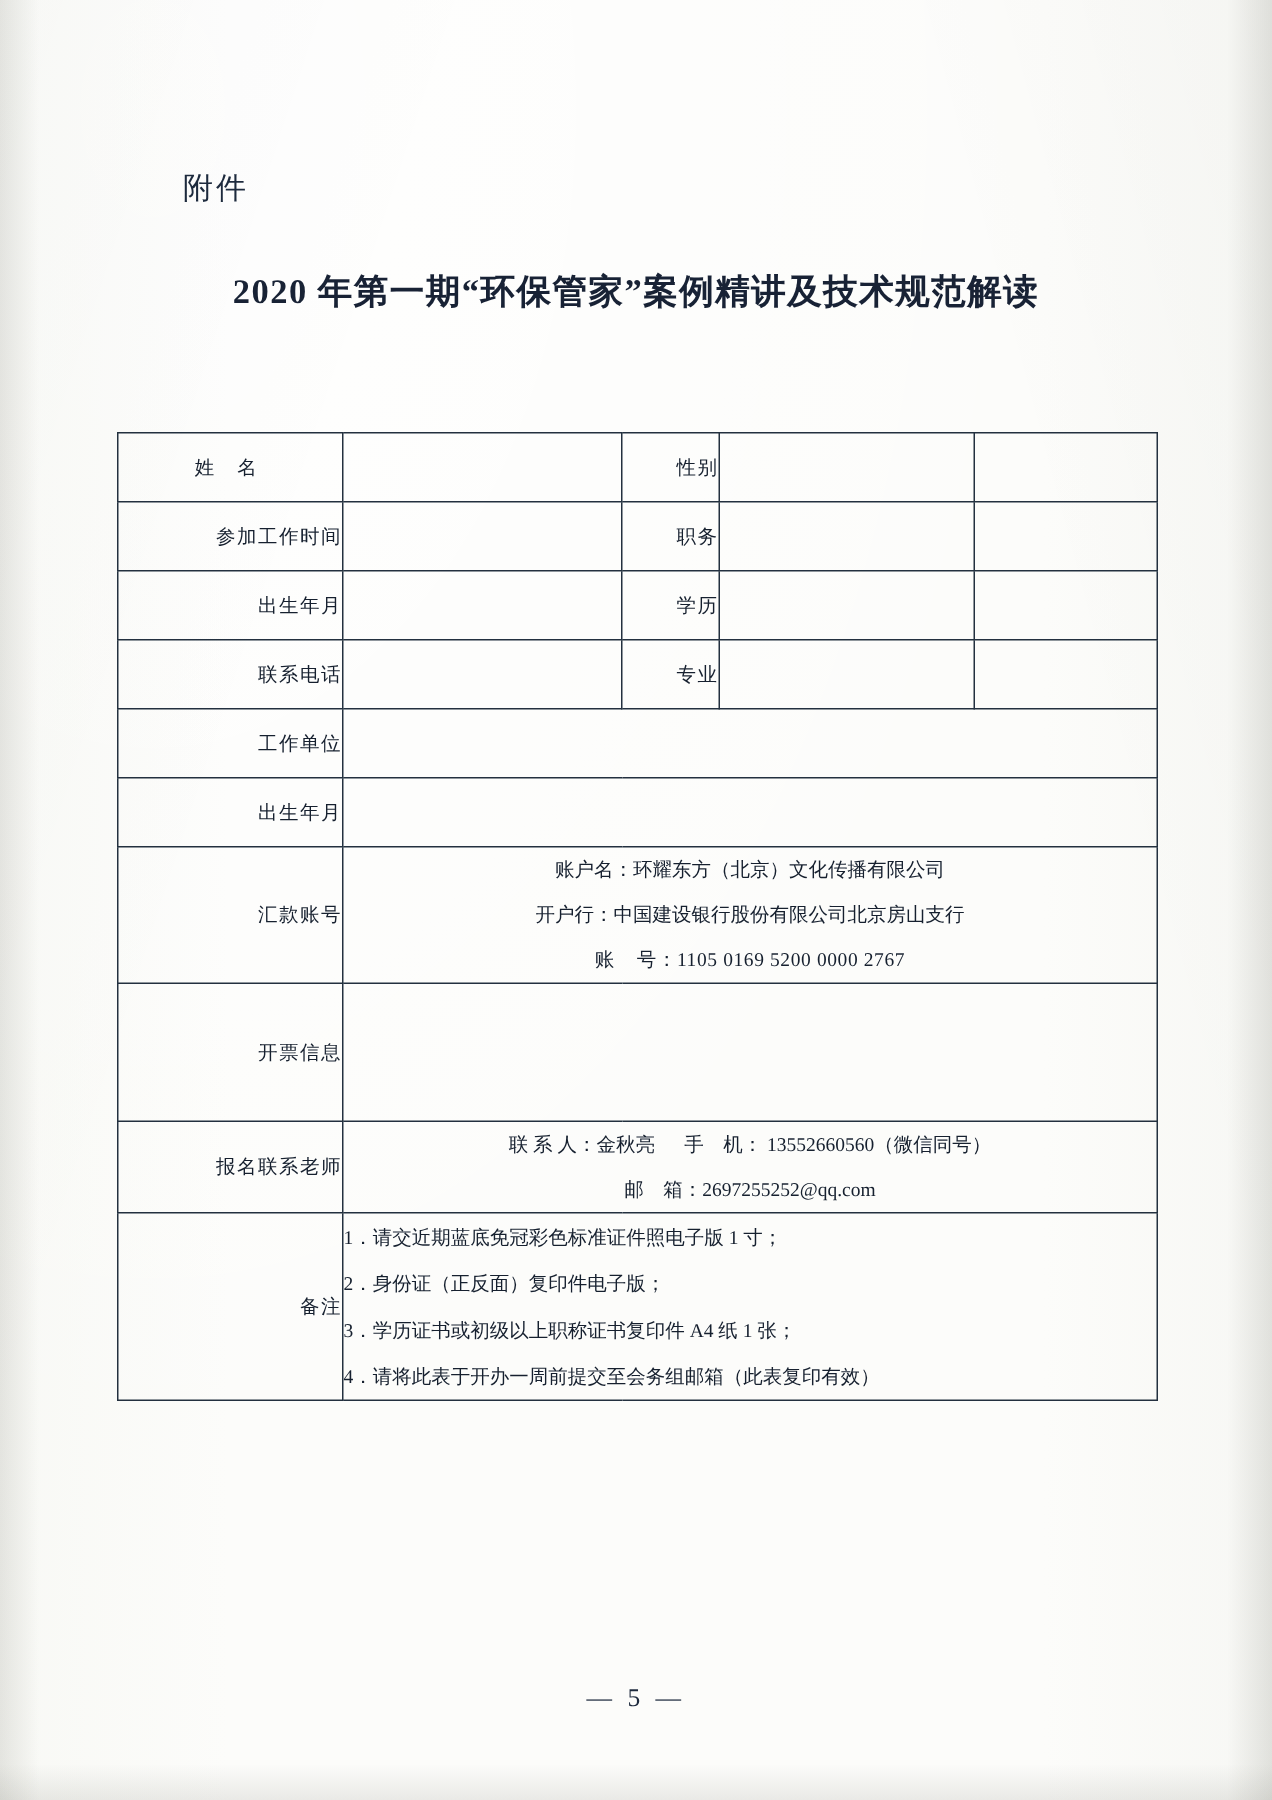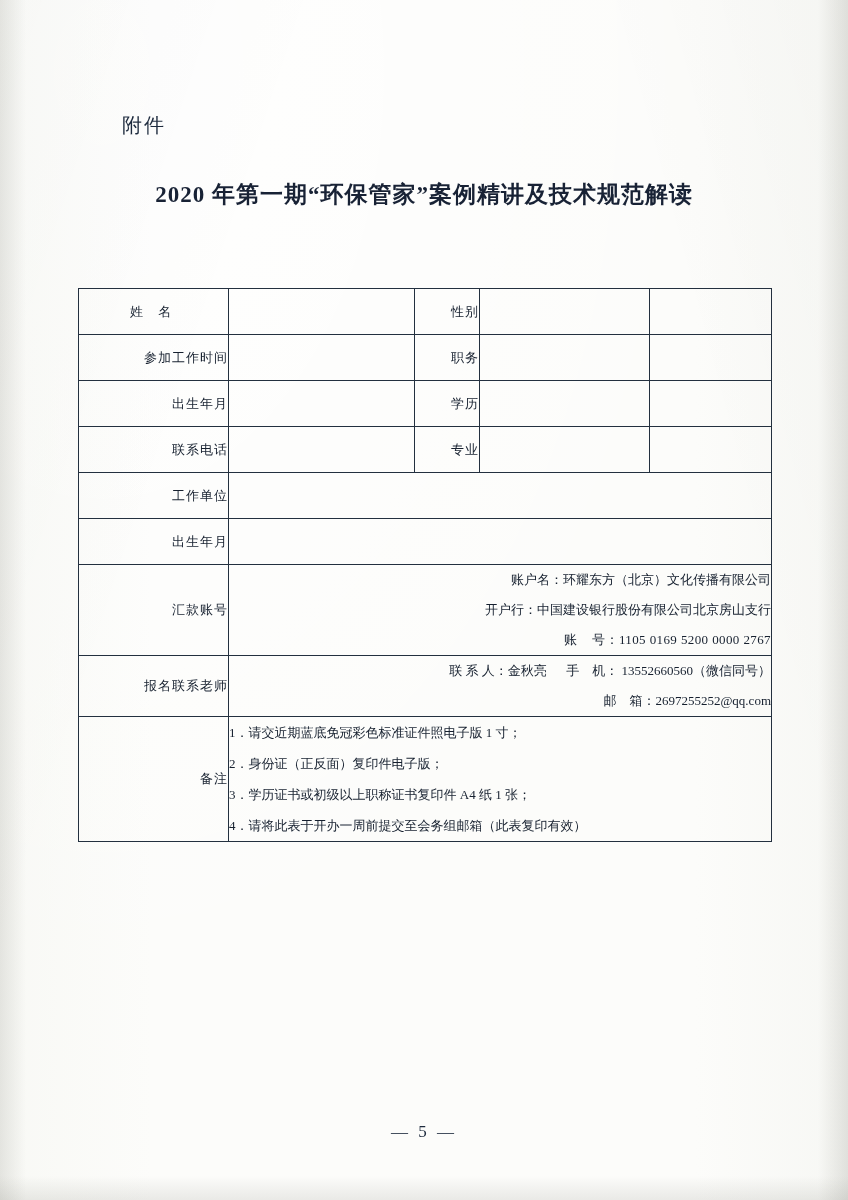--- a/index.html
+++ b/index.html
@@ -80,21 +80,21 @@
     letter-spacing: 6px;
     padding: 0 4px;
   }
   .row-h {
     height: 46px;
   }
   .cell-blank {
     background: transparent;
   }
   .multiline {
-    text-align: right;
+    text-align: center;
     padding: 9px 0 9px 14px;
     line-height: 30px;
     font-size: 16.5px;
   }
   .multiline .ln {
     white-space: pre;
   }
   .mono-num {
     font-family: "Liberation Serif", serif;
     letter-spacing: 0.4px;
@@ -192,20 +192,24 @@
         <td class="cell-blank" colspan="4"></td>
       </tr>
       <tr>
         <td class="lbl">汇款账号</td>
         <td class="multiline" colspan="4">
           <div class="ln">账户名：环耀东方（北京）文化传播有限公司</div>
           <div class="ln">开户行：中国建设银行股份有限公司北京房山支行</div>
           <div class="ln mono-num">账    号：1105 0169 5200 0000 2767</div>
         </td>
       </tr>
+      <tr style="height:92px">
+        <td class="lbl">开票信息</td>
+        <td class="cell-blank" colspan="4"></td>
+      </tr>
       <tr>
         <td class="lbl">报名联系老师</td>
         <td class="multiline" colspan="4">
           <div class="ln">联 系 人：金秋亮      手    机： 13552660560（微信同号）</div>
           <div class="ln">邮    箱：2697255252@qq.com</div>
         </td>
       </tr>
       <tr>
         <td class="lbl">备注</td>
         <td class="notes" colspan="4">

